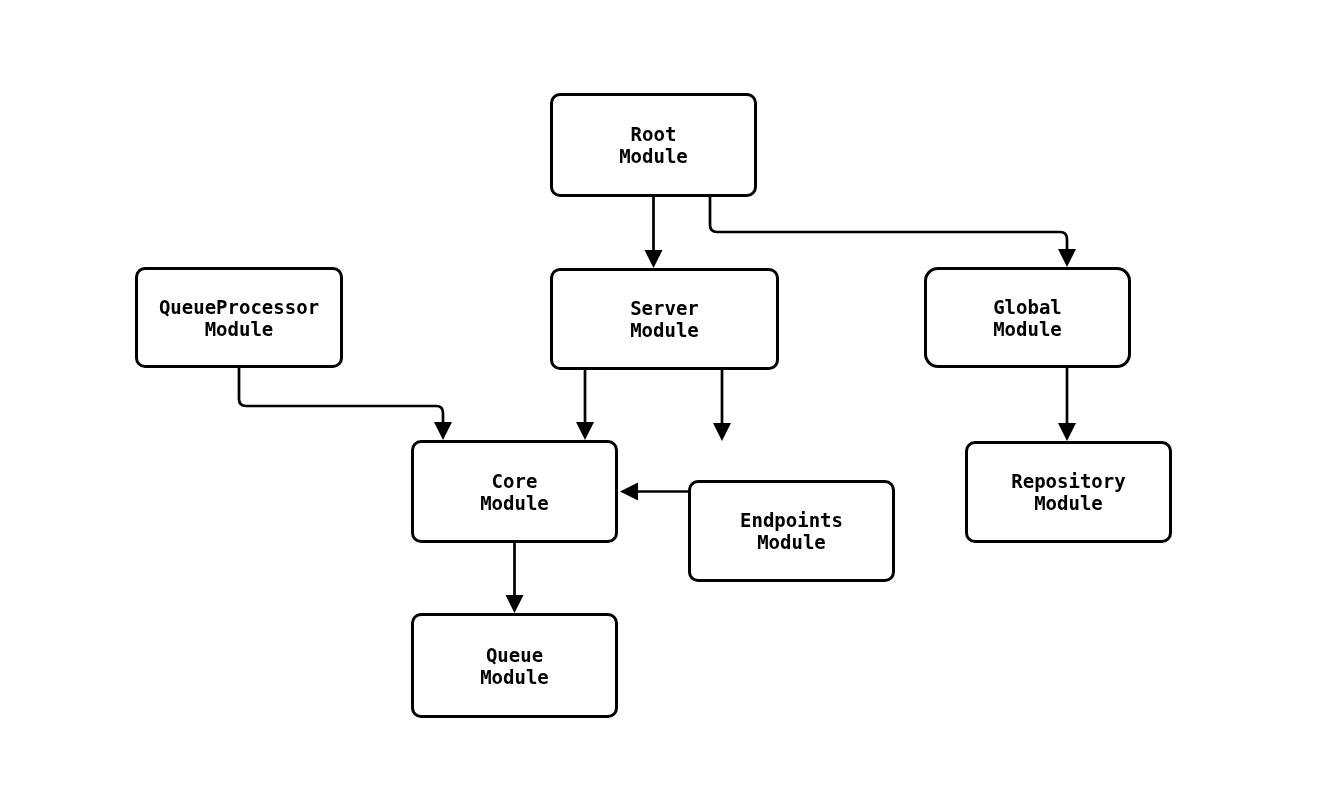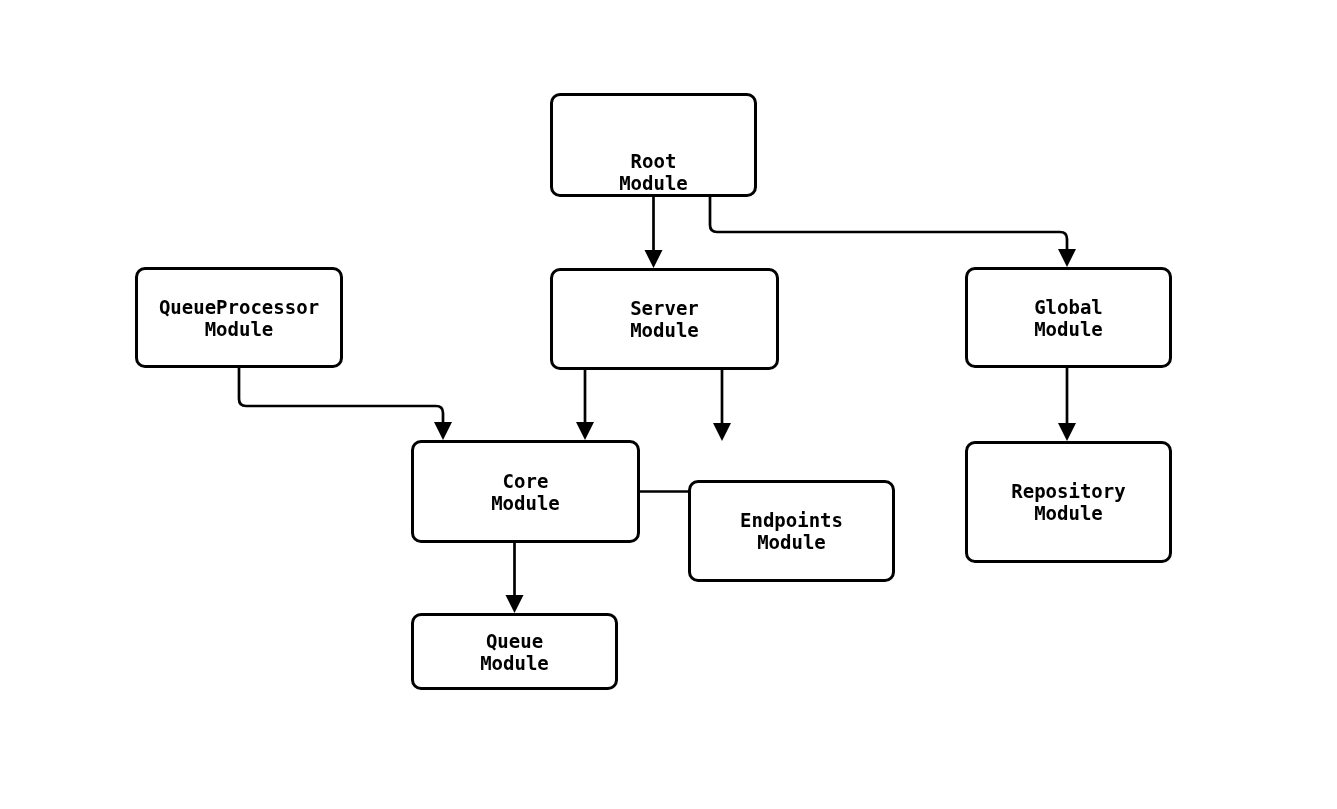--- a/index.html
+++ b/index.html
@@ -68,53 +68,53 @@
 
     <path class="edge" d="M722,370 L722,423" marker-end="url(#arrowhead)"></path>
 
     <path class="edge" d="M688,491.5 L638,491.5" marker-end="url(#arrowhead)"></path>
 
     <path class="edge" d="M1067,368 L1067,423" marker-end="url(#arrowhead)"></path>
 
     <path class="edge" d="M514.5,543 L514.5,595" marker-end="url(#arrowhead)"></path>
   </svg>
 
-  <div class="node" style="left:550px; top:93px; width:207px; height:104px;align-items:flex-end;">
+  <div class="node" style="left:550px; top:93px; width:207px; height:104px;">
     <span class="node-label">Root
 Module</span>
   </div>
 
   <div class="node" style="left:135px; top:267px; width:208px; height:101px;">
     <span class="node-label">QueueProcessor
 Module</span>
   </div>
 
   <div class="node" style="left:550px; top:268px; width:229px; height:102px;">
     <span class="node-label">Server
 Module</span>
   </div>
 
-  <div class="node" style="left:965px; top:267px; width:207px; height:101px;">
+  <div class="node" style="left:924px; top:267px; width:207px; height:101px;border-radius:14px;">
     <span class="node-label">Global
 Module</span>
   </div>
 
-  <div class="node" style="left:411px; top:440px; width:229px; height:103px;">
+  <div class="node" style="left:411px; top:440px; width:207px; height:103px;">
     <span class="node-label">Core
 Module</span>
   </div>
 
   <div class="node" style="left:688px; top:441px; width:207px; height:102px;margin-top:39px;">
     <span class="node-label">Endpoints
 Module</span>
   </div>
 
-  <div class="node" style="left:965px; top:441px; width:207px; height:122px;">
+  <div class="node" style="left:965px; top:441px; width:207px; height:102px;">
     <span class="node-label">Repository
 Module</span>
   </div>
 
-  <div class="node" style="left:411px; top:613px; width:207px; height:77px;">
+  <div class="node" style="left:411px; top:613px; width:207px; height:105px;">
     <span class="node-label">Queue
 Module</span>
   </div>
 
 </div>
 
 </body></html>

